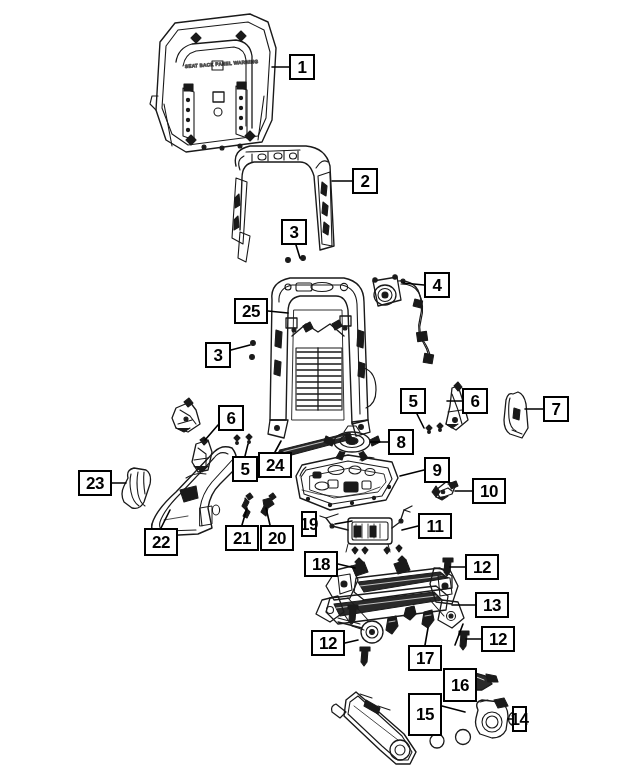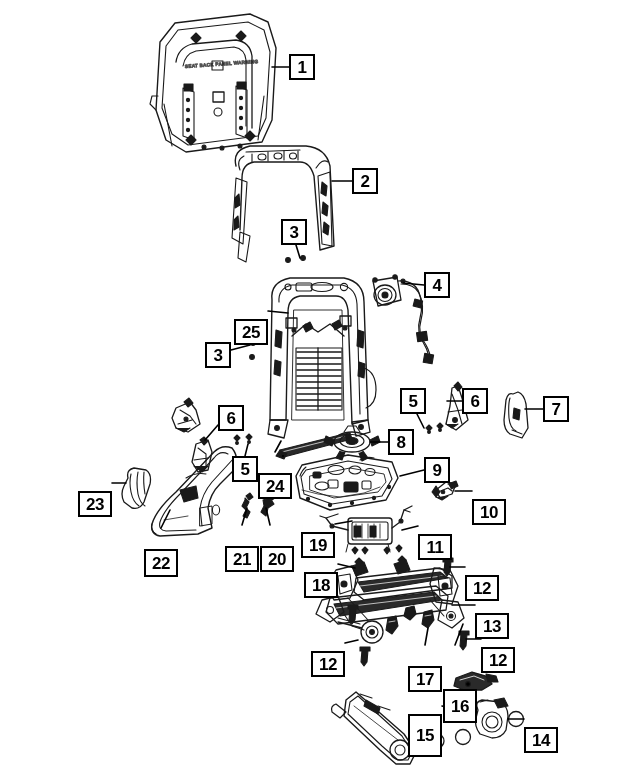--- a/index.html
+++ b/index.html
@@ -3,21 +3,21 @@
 <meta charset="utf-8">
 <style>
   html,body{margin:0;padding:0;background:#ffffff;}
   body{width:640px;height:777px;font-family:"Liberation Sans",sans-serif;}
   #stage{position:relative;width:640px;height:777px;background:#fff;overflow:hidden;}
   #art{position:absolute;left:0;top:0;width:640px;height:777px;}
   .callout{position:absolute;box-sizing:border-box;border:2.5px solid #000;background:#fff;
            display:flex;align-items:center;justify-content:center;font-weight:bold;color:#000;
            font-family:"Liberation Sans",sans-serif;line-height:1;letter-spacing:-0.5px;}
   .c1{width:26px;height:26px;font-size:17px;}
-  .c2{width:34px;height:26px;font-size:17px;margin-top:21px;}
+  .c2{width:34px;height:26px;font-size:17px;}
 </style>
 </head>
 <body>
 
 <div id="stage">
 
   <svg id="art" viewBox="0 0 640 777">
     <g fill="none" stroke="#1a1a1a" stroke-width="1.1" stroke-linejoin="round" stroke-linecap="round">
 
       <g>
@@ -430,29 +430,29 @@
       <div class="callout c1" style="left: 400px; top: 388px; width: 26px; height: 26px;">5</div>
       <div class="callout c1" style="left: 462px; top: 388px; width: 26px; height: 26px;">6</div>
       <div class="callout c1" style="left: 543px; top: 396px; width: 26px; height: 26px;">7</div>
       <div class="callout c1" style="left: 218px; top: 405px; width: 26px; height: 26px;">6</div>
       <div class="callout c1" style="left: 388px; top: 429px; width: 26px; height: 26px;">8</div>
       <div class="callout c1" style="left: 424px; top: 457px; width: 26px; height: 26px;">9</div>
       <div class="callout c1" style="left: 232px; top: 456px; width: 26px; height: 26px;">5</div>
       <div class="callout c2" style="left: 258px; top: 452px; width: 34px; height: 26px; text-align: center;">24</div>
       <div class="callout c2" style="left: 472px; top: 478px; width: 34px; height: 26px;">10</div>
       <div class="callout c2" style="left: 78px; top: 470px; width: 34px; height: 26px;">23</div>
-      <div class="callout c2" style="left: 301px; top: 511px; width: 34px; height: 26px;">19</div>
+      <div class="callout c2" style="left: 301px; top: 511px; width: 16px; height: 26px;">19</div>
       <div class="callout c2" style="left: 418px; top: 513px; width: 34px; height: 26px; text-align: center;">11</div>
       <div class="callout c2" style="left: 144px; top: 528px; width: 34px; height: 28px;">22</div>
       <div class="callout c2" style="left: 225px; top: 525px; width: 34px; height: 26px;">21</div>
       <div class="callout c2" style="left: 260px; top: 525px; width: 34px; height: 26px;">20</div>
       <div class="callout c2" style="left: 304px; top: 551px; width: 34px; height: 26px;">18</div>
       <div class="callout c2" style="left: 465px; top: 554px; width: 34px; height: 26px;">12</div>
       <div class="callout c2" style="left: 475px; top: 592px; width: 34px; height: 26px;">13</div>
       <div class="callout c2" style="left: 481px; top: 626px; width: 34px; height: 26px;">12</div>
       <div class="callout c2" style="left: 311px; top: 630px; width: 34px; height: 26px;">12</div>
       <div class="callout c2" style="left: 408px; top: 645px; width: 34px; height: 26px;">17</div>
       <div class="callout c2" style="left: 443px; top: 668px; width: 34px; height: 34px;">16</div>
       <div class="callout c2" style="left: 408px; top: 693px; width: 34px; height: 43px;">15</div>
-      <div class="callout c2" style="left: 524px; top: 706px; width: 34px; height: 26px;">14</div>
+      <div class="callout c2" style="left: 512px; top: 706px; width: 15px; height: 26px;">14</div>
     </div>
 
 </div>
 
 </body></html>

